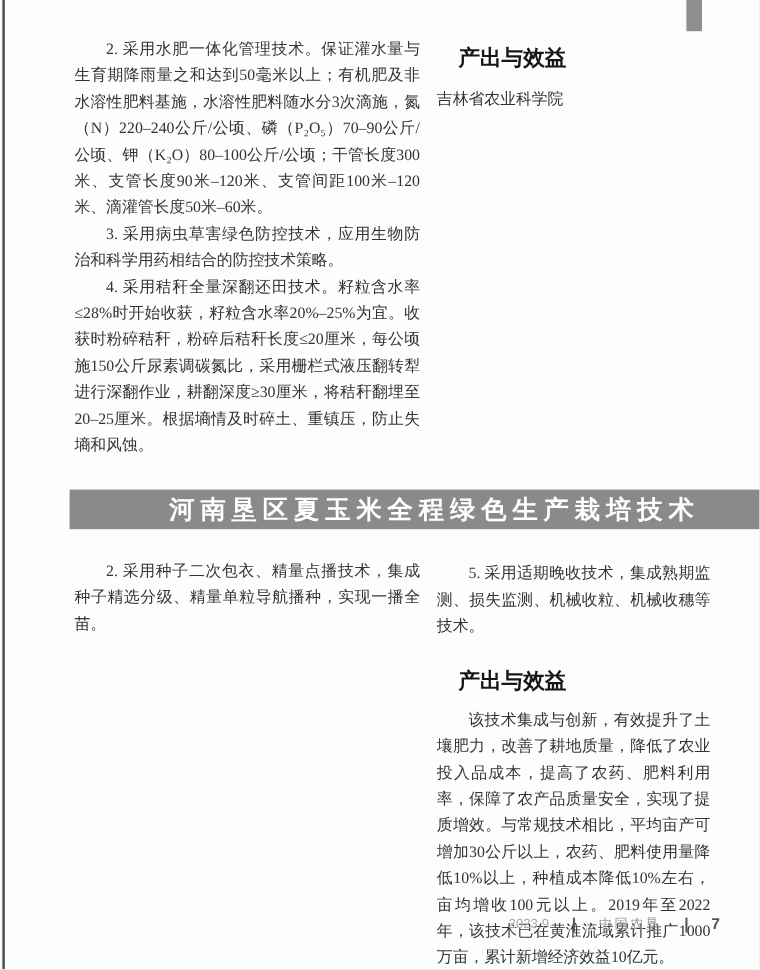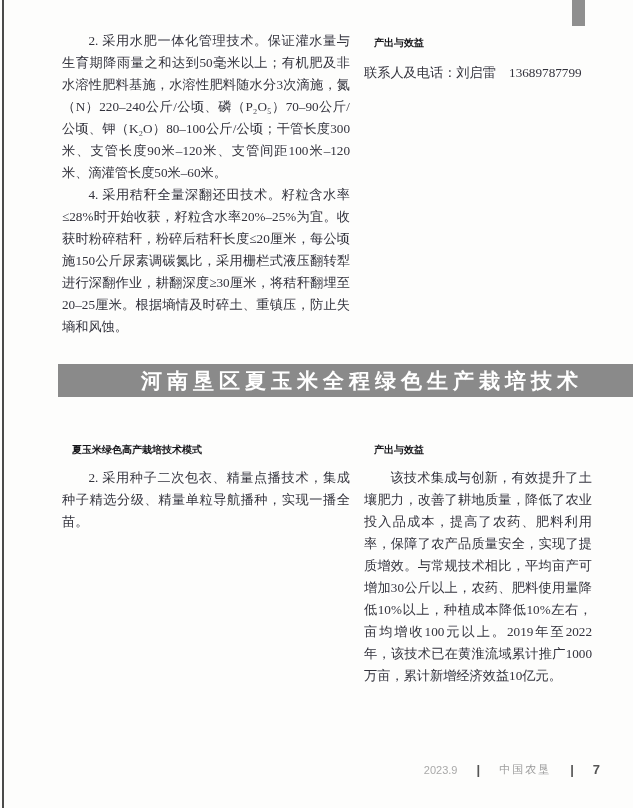--- a/index.html
+++ b/index.html
@@ -30,21 +30,21 @@
   .col-right{flex:1 1 auto;}
   p.body{
     margin:0;
     font-size:13.2px;line-height:22px;
     text-align:justify;
     text-indent:2em;
   }
   .heading{
     font-family:"Liberation Sans","DejaVu Sans",sans-serif;
     font-weight:bold;
-    font-size:10px;
+    font-size:18px;
     color:#16161a;
     margin:0 0 10px 1em;
   }
   .heading.spaced{margin-top:22px;}
   .unit-line{
     margin:0;
     font-size:13.2px;line-height:26px;
     text-indent:0;
   }
   .banner{
@@ -78,39 +78,40 @@
 <div class="page">
 
   <div class="edge-line"></div>
   <div class="corner-tab"></div>
 
   <div class="content">
 
     <div class="cols">
       <div class="col-left">
         <p class="body">2. 采用水肥一体化管理技术。保证灌水量与生育期降雨量之和达到50毫米以上；有机肥及非水溶性肥料基施，水溶性肥料随水分3次滴施，氮（N）220–240公斤/公顷、磷（P₂O₅）70–90公斤/公顷、钾（K₂O）80–100公斤/公顷；干管长度300米、支管长度90米–120米、支管间距100米–120米、滴灌管长度50米–60米。</p>
+        <p class="body">3. 采用病虫草害绿色防控技术，应用生物防治和科学用药相结合的防控技术策略。</p>
         <p class="body">4. 采用秸秆全量深翻还田技术。籽粒含水率≤28%时开始收获，籽粒含水率20%–25%为宜。收获时粉碎秸秆，粉碎后秸秆长度≤20厘米，每公顷施150公斤尿素调碳氮比，采用栅栏式液压翻转犁进行深翻作业，耕翻深度≥30厘米，将秸秆翻埋至20–25厘米。根据墒情及时碎土、重镇压，防止失墒和风蚀。</p>
       </div>
       <div class="col-right">
         <h3 class="heading" style="margin-top:6px;">产出与效益</h3>
-        <p class="unit-line">联系人及电话：刘启雷　13689787799</p>
+        <p class="unit-line">吉林省农业科学院</p>
       </div>
     </div>
 
     <div class="banner" style="background: rgb(138, 138, 138);">
       <span class="banner-title" style="color: rgb(255, 255, 255);">河南垦区夏玉米全程绿色生产栽培技术</span>
     </div>
 
     <div class="cols bottom">
       <div class="col-left">
-        <h3 class="heading spaced">夏玉米绿色高产栽培技术模式</h3>
         <p class="body">2. 采用种子二次包衣、精量点播技术，集成种子精选分级、精量单粒导航播种，实现一播全苗。</p>
 
       </div>
       <div class="col-right">
+        <p class="body" style="margin-top:2px;">5. 采用适期晚收技术，集成熟期监测、损失监测、机械收粒、机械收穗等技术。</p>
         <h3 class="heading spaced">产出与效益</h3>
         <p class="body">该技术集成与创新，有效提升了土壤肥力，改善了耕地质量，降低了农业投入品成本，提高了农药、肥料利用率，保障了农产品质量安全，实现了提质增效。与常规技术相比，平均亩产可增加30公斤以上，农药、肥料使用量降低10%以上，种植成本降低10%左右，亩均增收100元以上。2019年至2022年，该技术已在黄淮流域累计推广1000万亩，累计新增经济效益10亿元。</p>
 
       </div>
     </div>
 
   </div>
 
   <div class="footer">
     <span>2023.9</span>

